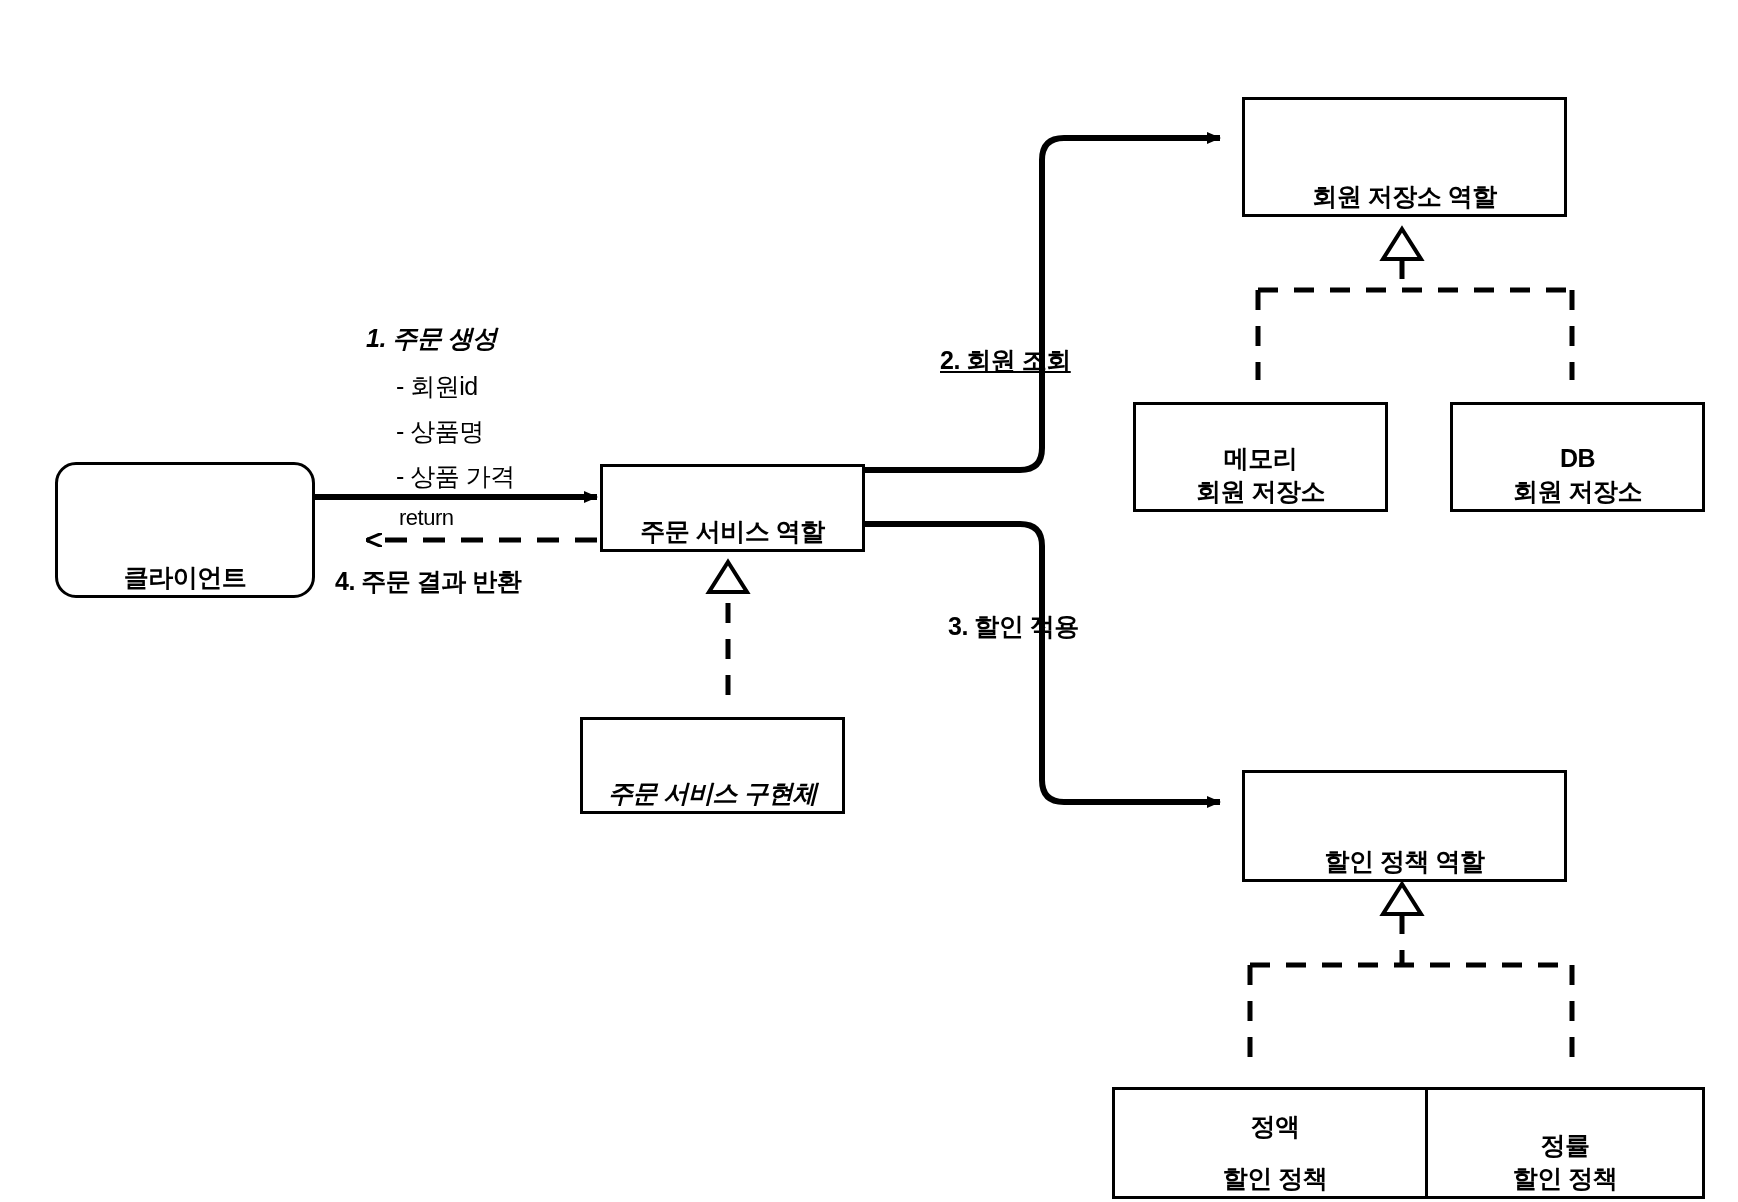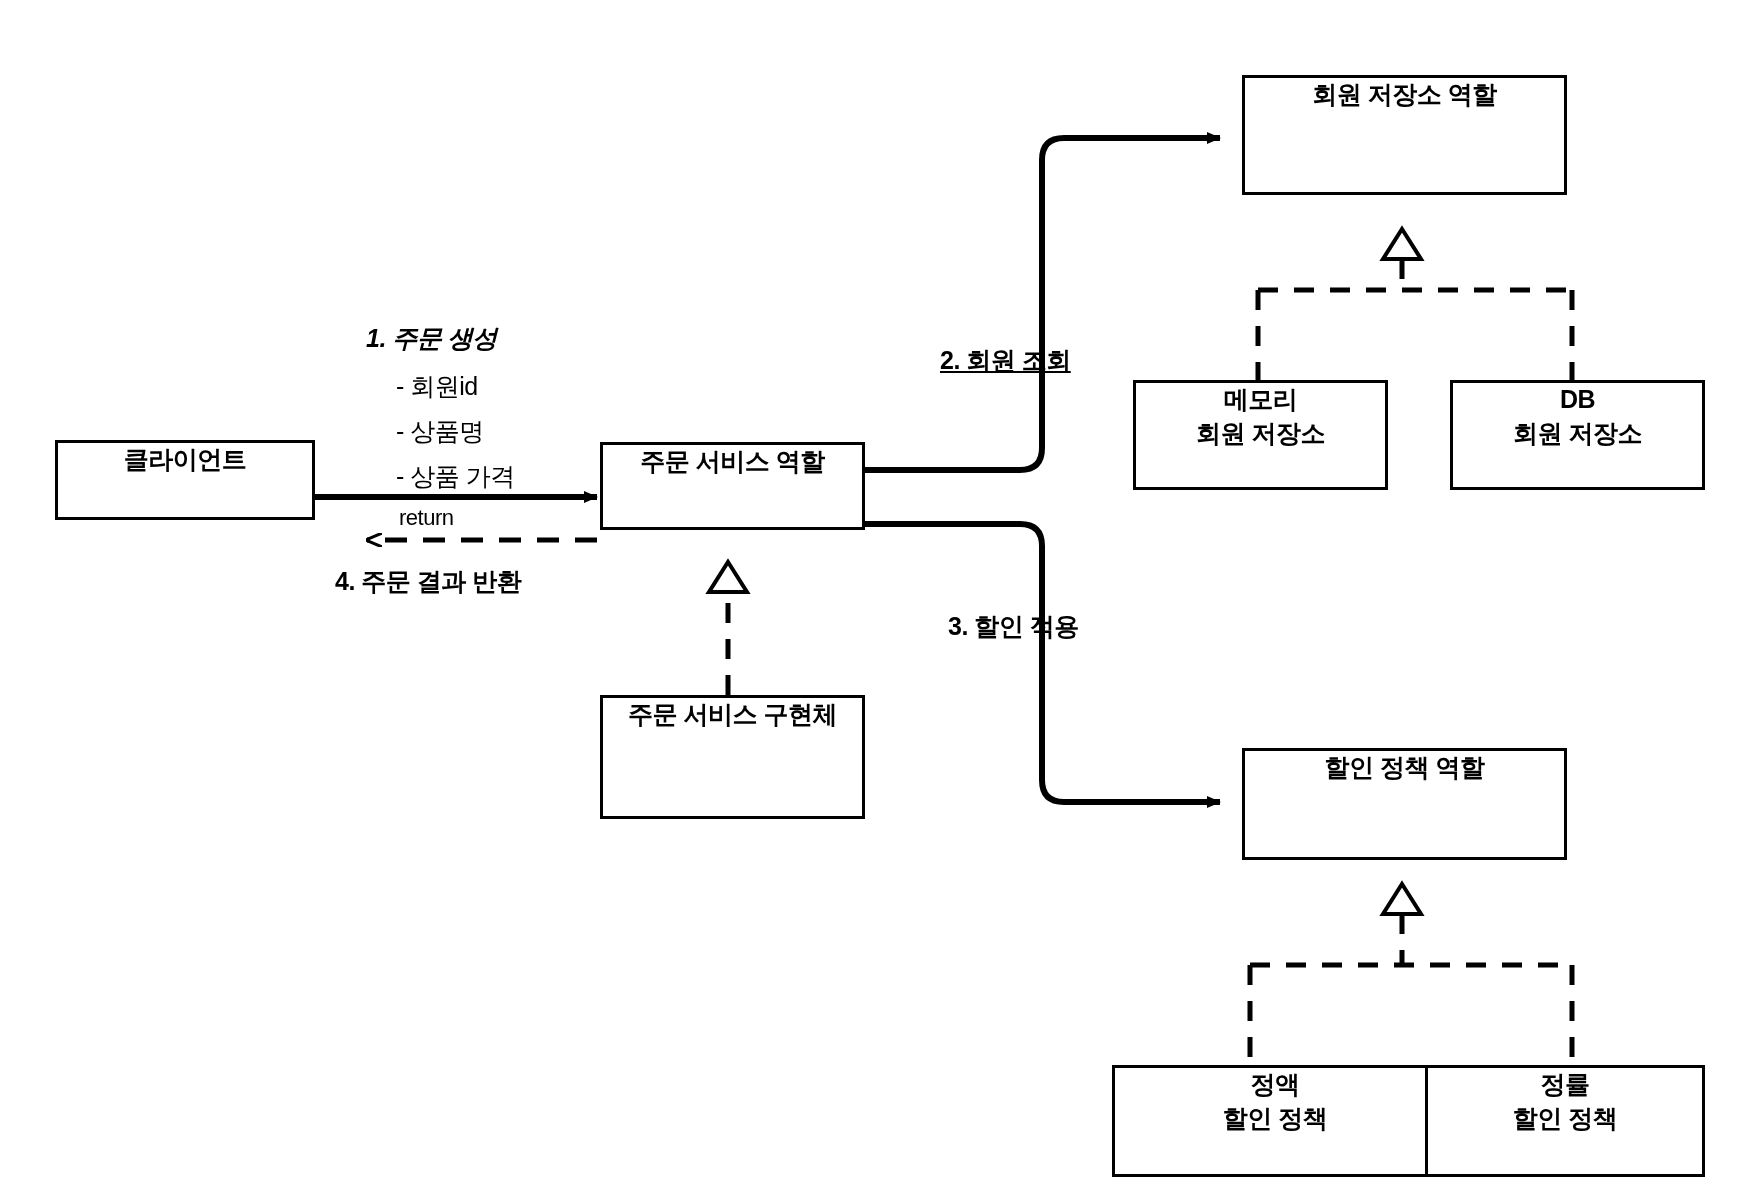--- a/index.html
+++ b/index.html
@@ -19,27 +19,28 @@
     overflow: hidden;
   }
   .box {
     position: absolute;
     box-sizing: border-box;
     border: 3px solid #000000;
     background: #ffffff;
     display: flex;
     flex-direction: column;
     align-items: center;
-    justify-content: flex-start;
+    justify-content: flex-end;
     text-align: center;
     font-weight: bold;
     font-size: 25px;
     line-height: 1.35;
     letter-spacing: -0.5px;
     z-index: 3;
+    margin-top: 22px;
   }
   .box .line2 {
     display: block;
   }
   .label {
     position: absolute;
     font-size: 25px;
     font-weight: bold;
     letter-spacing: -0.5px;
     white-space: pre;
@@ -88,29 +89,29 @@
     <line x1="728" y1="695" x2="728" y2="590" stroke="#000000" stroke-width="5" stroke-dasharray="20,16"></line>
     <path d="M 728 562 L 747 592 L 709 592 z" fill="#ffffff" stroke="#000000" stroke-width="4"></path>
 
     <path d="M 1402 229 L 1421 259 L 1383 259 z" fill="#ffffff" stroke="#000000" stroke-width="4"></path>
     <path d="M 1402 259 L 1402 290 M 1258 290 L 1572 290 M 1258 290 L 1258 380 M 1572 290 L 1572 380" fill="none" stroke="#000000" stroke-width="5" stroke-dasharray="20,16"></path>
 
     <path d="M 1402 884 L 1421 914 L 1383 914 z" fill="#ffffff" stroke="#000000" stroke-width="4"></path>
     <path d="M 1402 914 L 1402 965 M 1250 965 L 1572 965 M 1250 965 L 1250 1065 M 1572 965 L 1572 1065" fill="none" stroke="#000000" stroke-width="5" stroke-dasharray="20,16"></path>
   </svg>
 
-  <div class="box" style="left:55px; top:440px; width:260px; height:80px;">
+  <div class="box" style="left:55px; top:440px; width:260px; height:136px;border-radius:21px;">
     <span>클라이언트</span>
   </div>
 
   <div class="box" style="left:600px; top:442px; width:265px; height:88px;">
     <span>주문 서비스 역할</span>
   </div>
 
-  <div class="box" style="left:600px; top:695px; width:265px; height:124px;">
+  <div class="box" style="left:580px; top:695px; width:265px; height:97px;font-style:italic;">
     <span>주문 서비스 구현체</span>
   </div>
 
   <div class="box" style="left:1242px; top:75px; width:325px; height:120px;">
     <span>회원 저장소 역할</span>
   </div>
 
   <div class="box" style="left:1133px; top:380px; width:255px; height:110px;">
     <span class="line2">메모리</span>
     <span class="line2">회원 저장소</span>
@@ -118,21 +119,21 @@
 
   <div class="box" style="left:1450px; top:380px; width:255px; height:110px;">
     <span class="line2">DB</span>
     <span class="line2">회원 저장소</span>
   </div>
 
   <div class="box" style="left:1242px; top:748px; width:325px; height:112px;">
     <span>할인 정책 역할</span>
   </div>
 
-  <div class="box" style="left:1112px; top:1065px; width:326px; height:112px;">
+  <div class="box" style="left:1112px; top:1065px; width:326px; height:112px;gap:19px;">
     <span class="line2">정액</span>
     <span class="line2">할인 정책</span>
   </div>
 
   <div class="box" style="left:1425px; top:1065px; width:280px; height:112px;">
     <span class="line2">정률</span>
     <span class="line2">할인 정책</span>
   </div>
 
   <div class="label" style="left:366px; top:322px;font-style:italic;">1. 주문 생성</div>

